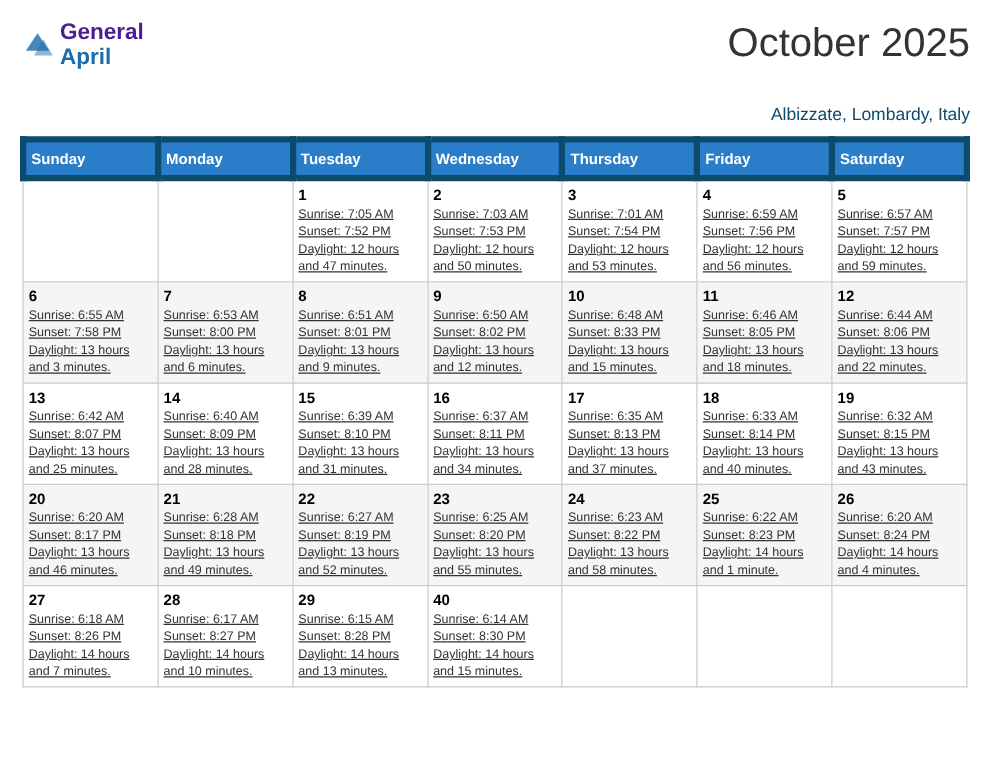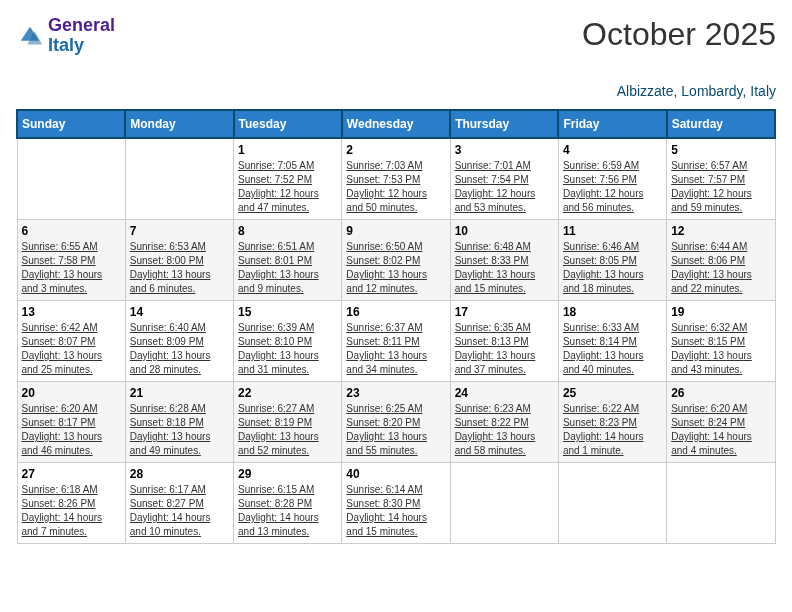--- a/index.html
+++ b/index.html
@@ -50,21 +50,21 @@
       border-collapse: collapse;
       font-size: 11px;
     }
     thead tr th {
       background-color: #2a7dc9;
       color: #fff;
       padding: 6px 4px;
       text-align: left;
       font-size: 12px;
       font-weight: bold;
-      border: 2px solid #0c4a6e;
+      border: 5px solid #0c4a6e;
     }
     tbody tr td {
       border: 1px solid #ccc;
       vertical-align: top;
       padding: 4px;
       width: 107px;
       height: 80px;
       background: #fff;
     }
     tbody tr:nth-child(even) td {
@@ -88,21 +88,21 @@
 <body>
 
 <div class="header">
   <div class="logo">
     <svg class="logo-icon" viewBox="0 0 30 30" xmlns="http://www.w3.org/2000/svg">
       <polygon points="15,5 25,20 5,20" fill="#1a6cad" opacity="0.8"></polygon>
       <polygon points="20,10 28,24 12,24" fill="#1a6cad" opacity="0.5"></polygon>
     </svg>
     <div class="logo-text">
       <span class="logo-general">General</span><br>
-      <span class="logo-blue">Italy</span>
+      <span class="logo-blue">April</span>
     </div>
   </div>
   <div class="title-block">
     <div class="month-year">October 2025</div>
     <div class="location">Albizzate, Lombardy, Italy</div>
   </div>
 </div>
 
 <table>
   <thead>

